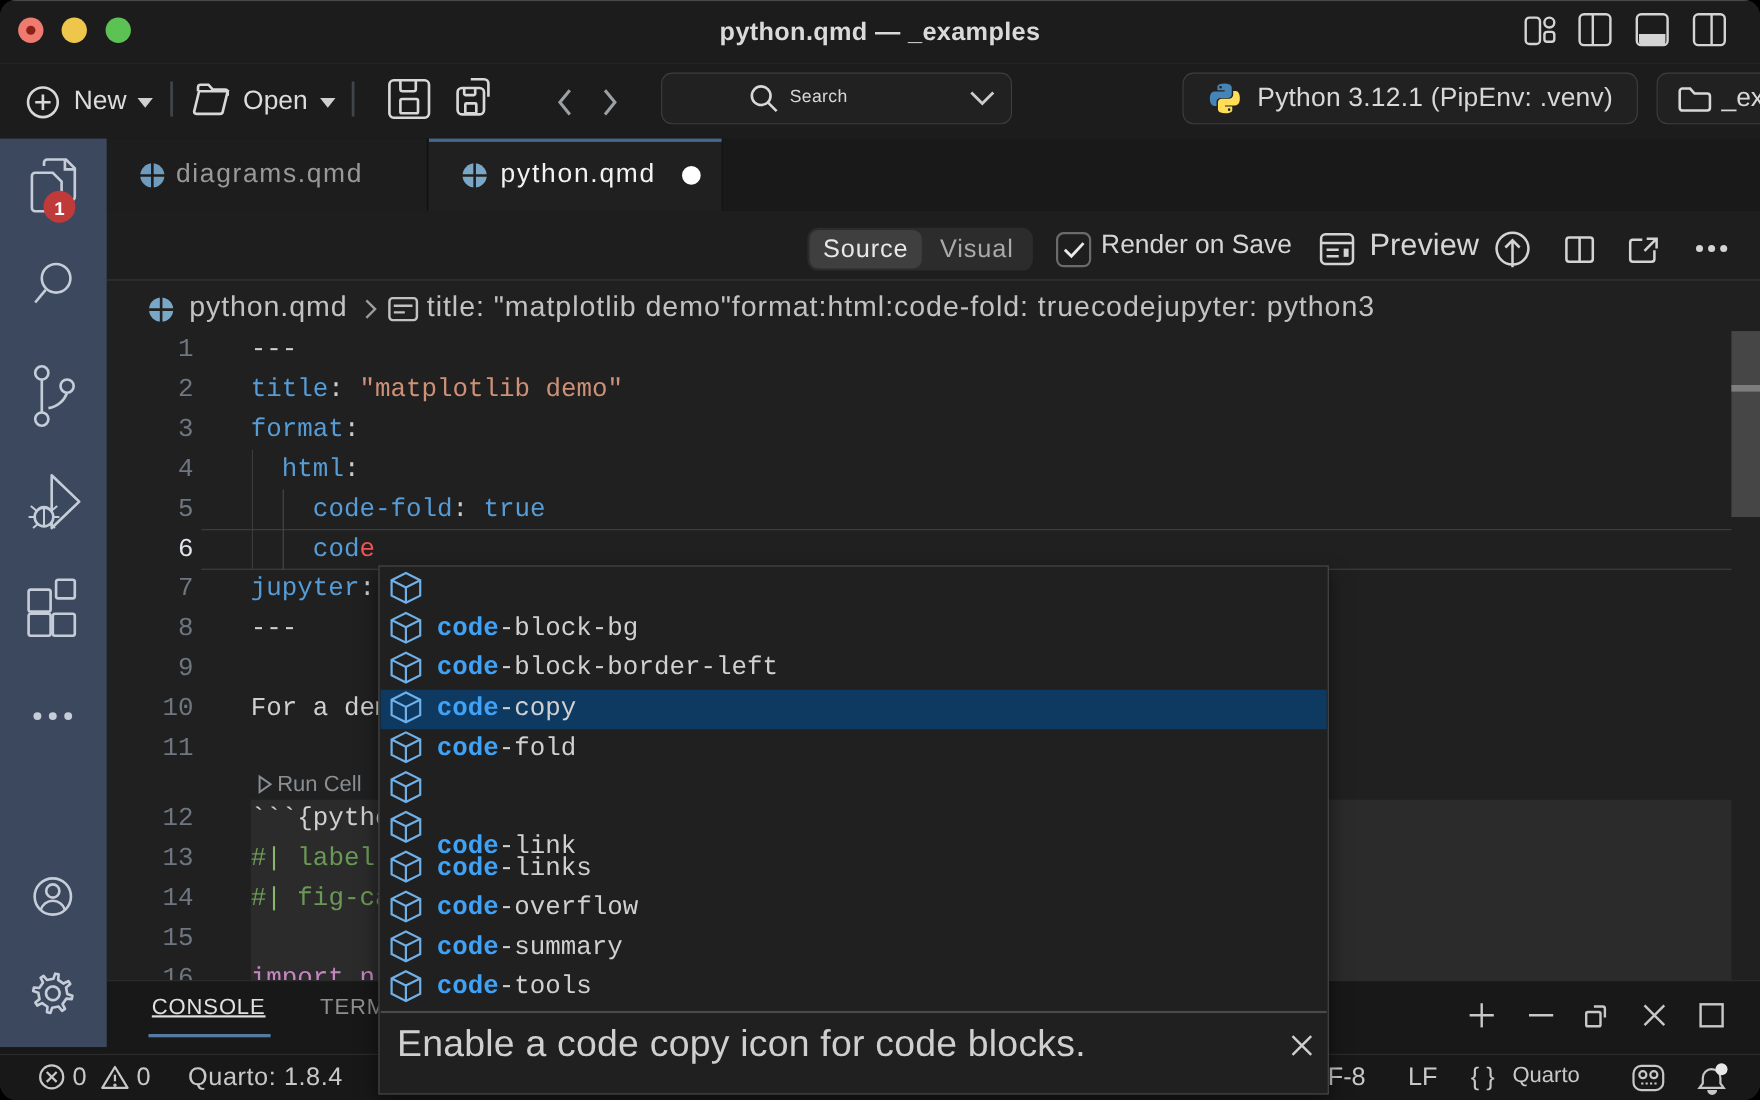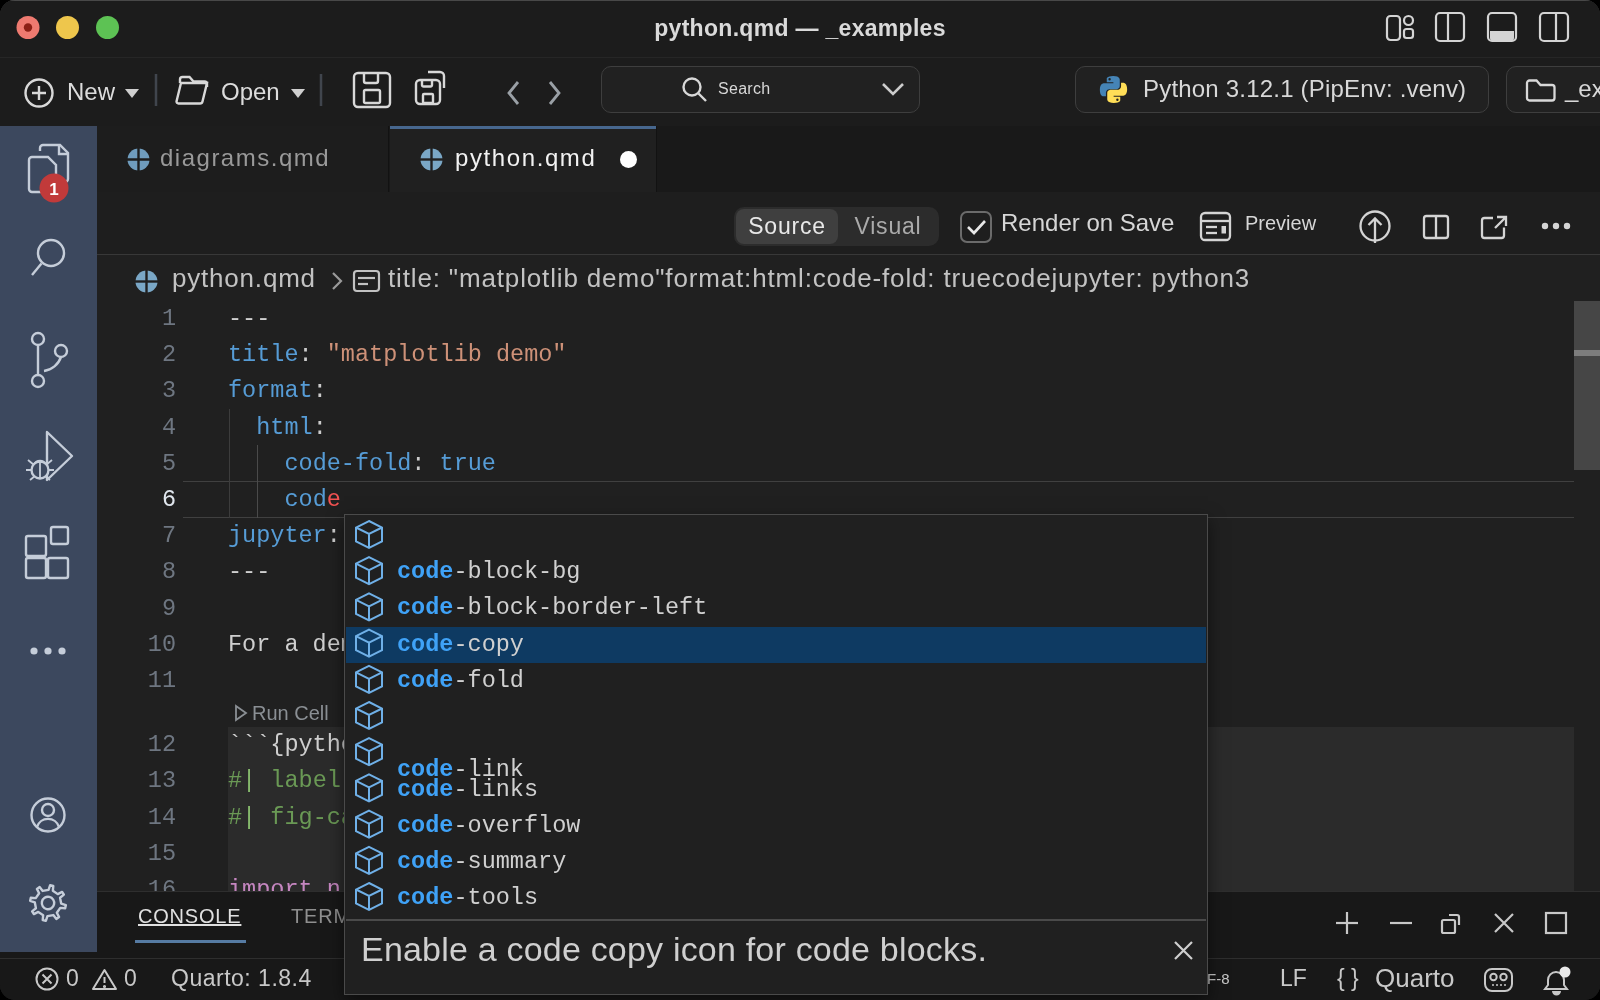--- a/index.html
+++ b/index.html
@@ -109,21 +109,21 @@
   <path d="M8 16 l6 6 l11 -12"></path>
 </svg>
 <div class="abs cl" style="left:1001px;top:192px;height:62px;color:#d6d6d6;font-size:24px;">Render on Save</div>
 <svg class="abs" style="left:1199px;top:211px" width="34" height="32" fill="none" stroke="#d4d4d4" stroke-width="2.3">
   <rect x="2" y="2" width="29" height="27" rx="4"></rect>
   <line x1="2" y1="10" x2="31" y2="10"></line>
   <line x1="7" y1="16" x2="18" y2="16"></line>
   <line x1="7" y1="22" x2="18" y2="22"></line>
   <rect x="22.5" y="15" width="4.5" height="7.5" fill="#d4d4d4" stroke="none"></rect>
 </svg>
-<div class="abs cl" style="left:1245px;top:192px;height:62px;color:#d6d6d6;font-size:20px;">Preview</div>
+<div class="abs cl" style="left:1245px;top:192px;height:62px;color:#d6d6d6;font-size:28px;">Preview</div>
 <svg class="abs" style="left:1358px;top:209px" width="36" height="38" fill="none" stroke="#d4d4d4" stroke-width="2.3">
   <circle cx="17" cy="17" r="14.5"></circle>
   <path d="M17 34 v-24 M10.5 16 l6.5 -6.5 l6.5 6.5"></path>
 </svg>
 <svg class="abs" style="left:1422px;top:214px" width="28" height="26" fill="none" stroke="#d4d4d4" stroke-width="2.3">
   <rect x="2" y="2" width="24" height="22" rx="2.5"></rect>
   <line x1="14" y1="2" x2="14" y2="24"></line>
 </svg>
 <svg class="abs" style="left:1480px;top:214px" width="30" height="26" fill="none" stroke="#d4d4d4" stroke-width="2.3">
   <path d="M13 4 h-8.5 a2.5 2.5 0 0 0 -2.5 2.5 v15 a2.5 2.5 0 0 0 2.5 2.5 h17 a2.5 2.5 0 0 0 2.5 -2.5 v-8"></path>
@@ -222,24 +222,24 @@
 <svg class="abs" style="left:34px;top:966px" width="110" height="26" fill="none" stroke="#c8c8c8" stroke-width="2">
   <circle cx="13" cy="13" r="10.5"></circle>
       <path d="M8.5 8.5 l9 9 M17.5 8.5 l-9 9"></path>
   <path d="M70.5 4 l11.5 19 h-23 z" stroke-linejoin="round"></path>
   <line x1="70.5" y1="11" x2="70.5" y2="17"></line>
       <circle cx="70.5" cy="20.5" r="0.6" fill="#c8c8c8"></circle>
 </svg>
 <div class="abs cl" style="left:66px;top:958px;height:41px;color:#c8c8c8;font-size:23px;">0</div>
 <div class="abs cl" style="left:124px;top:958px;height:41px;color:#c8c8c8;font-size:23px;">0</div>
 <div class="abs cl" style="left:171px;top:958px;height:41px;color:#c8c8c8;font-size:23px;letter-spacing:0.5px;">Quarto: 1.8.4</div>
-<div class="abs cl" style="left:1207px;top:958px;height:41px;color:#c8c8c8;font-size:15px;">F-8</div>
+<div class="abs cl" style="left:1207px;top:958px;height:41px;color:#c8c8c8;font-size:23px;">F-8</div>
 <div class="abs cl" style="left:1280px;top:958px;height:41px;color:#c8c8c8;font-size:23px;">LF</div>
 <div class="abs cl" style="left:1337px;top:958px;height:41px;color:#c8c8c8;font-size:23px;">{ }</div>
-<div class="abs cl" style="left:1375px;top:958px;height:41px;color:#c8c8c8;font-size:26px;">Quarto</div>
+<div class="abs cl" style="left:1375px;top:958px;height:41px;color:#c8c8c8;font-size:20px;">Quarto</div>
 <svg class="abs" style="left:1483px;top:964px" width="100" height="32" fill="none" stroke="#c8c8c8" stroke-width="2">
   <rect x="2" y="5" width="27" height="22" rx="7"></rect>
   <circle cx="10.5" cy="13" r="3.2"></circle>
       <circle cx="20.5" cy="13" r="3.2"></circle>
   <path d="M9 21 h2 M13 21 h2 M17 21 h2 M21 21 h2" stroke-width="1.6"></path>
   <path d="M73 8 a8 8 0 0 1 8 8 v5 l3 4 h-22 l3 -4 v-5 a8 8 0 0 1 8 -8 z"></path>
   <path d="M70 27 a3.5 3.5 0 0 0 7 0" fill="#c8c8c8"></path>
   <circle cx="82" cy="8" r="5.5" fill="#e8e8e8" stroke="none"></circle>
 </svg>
 

